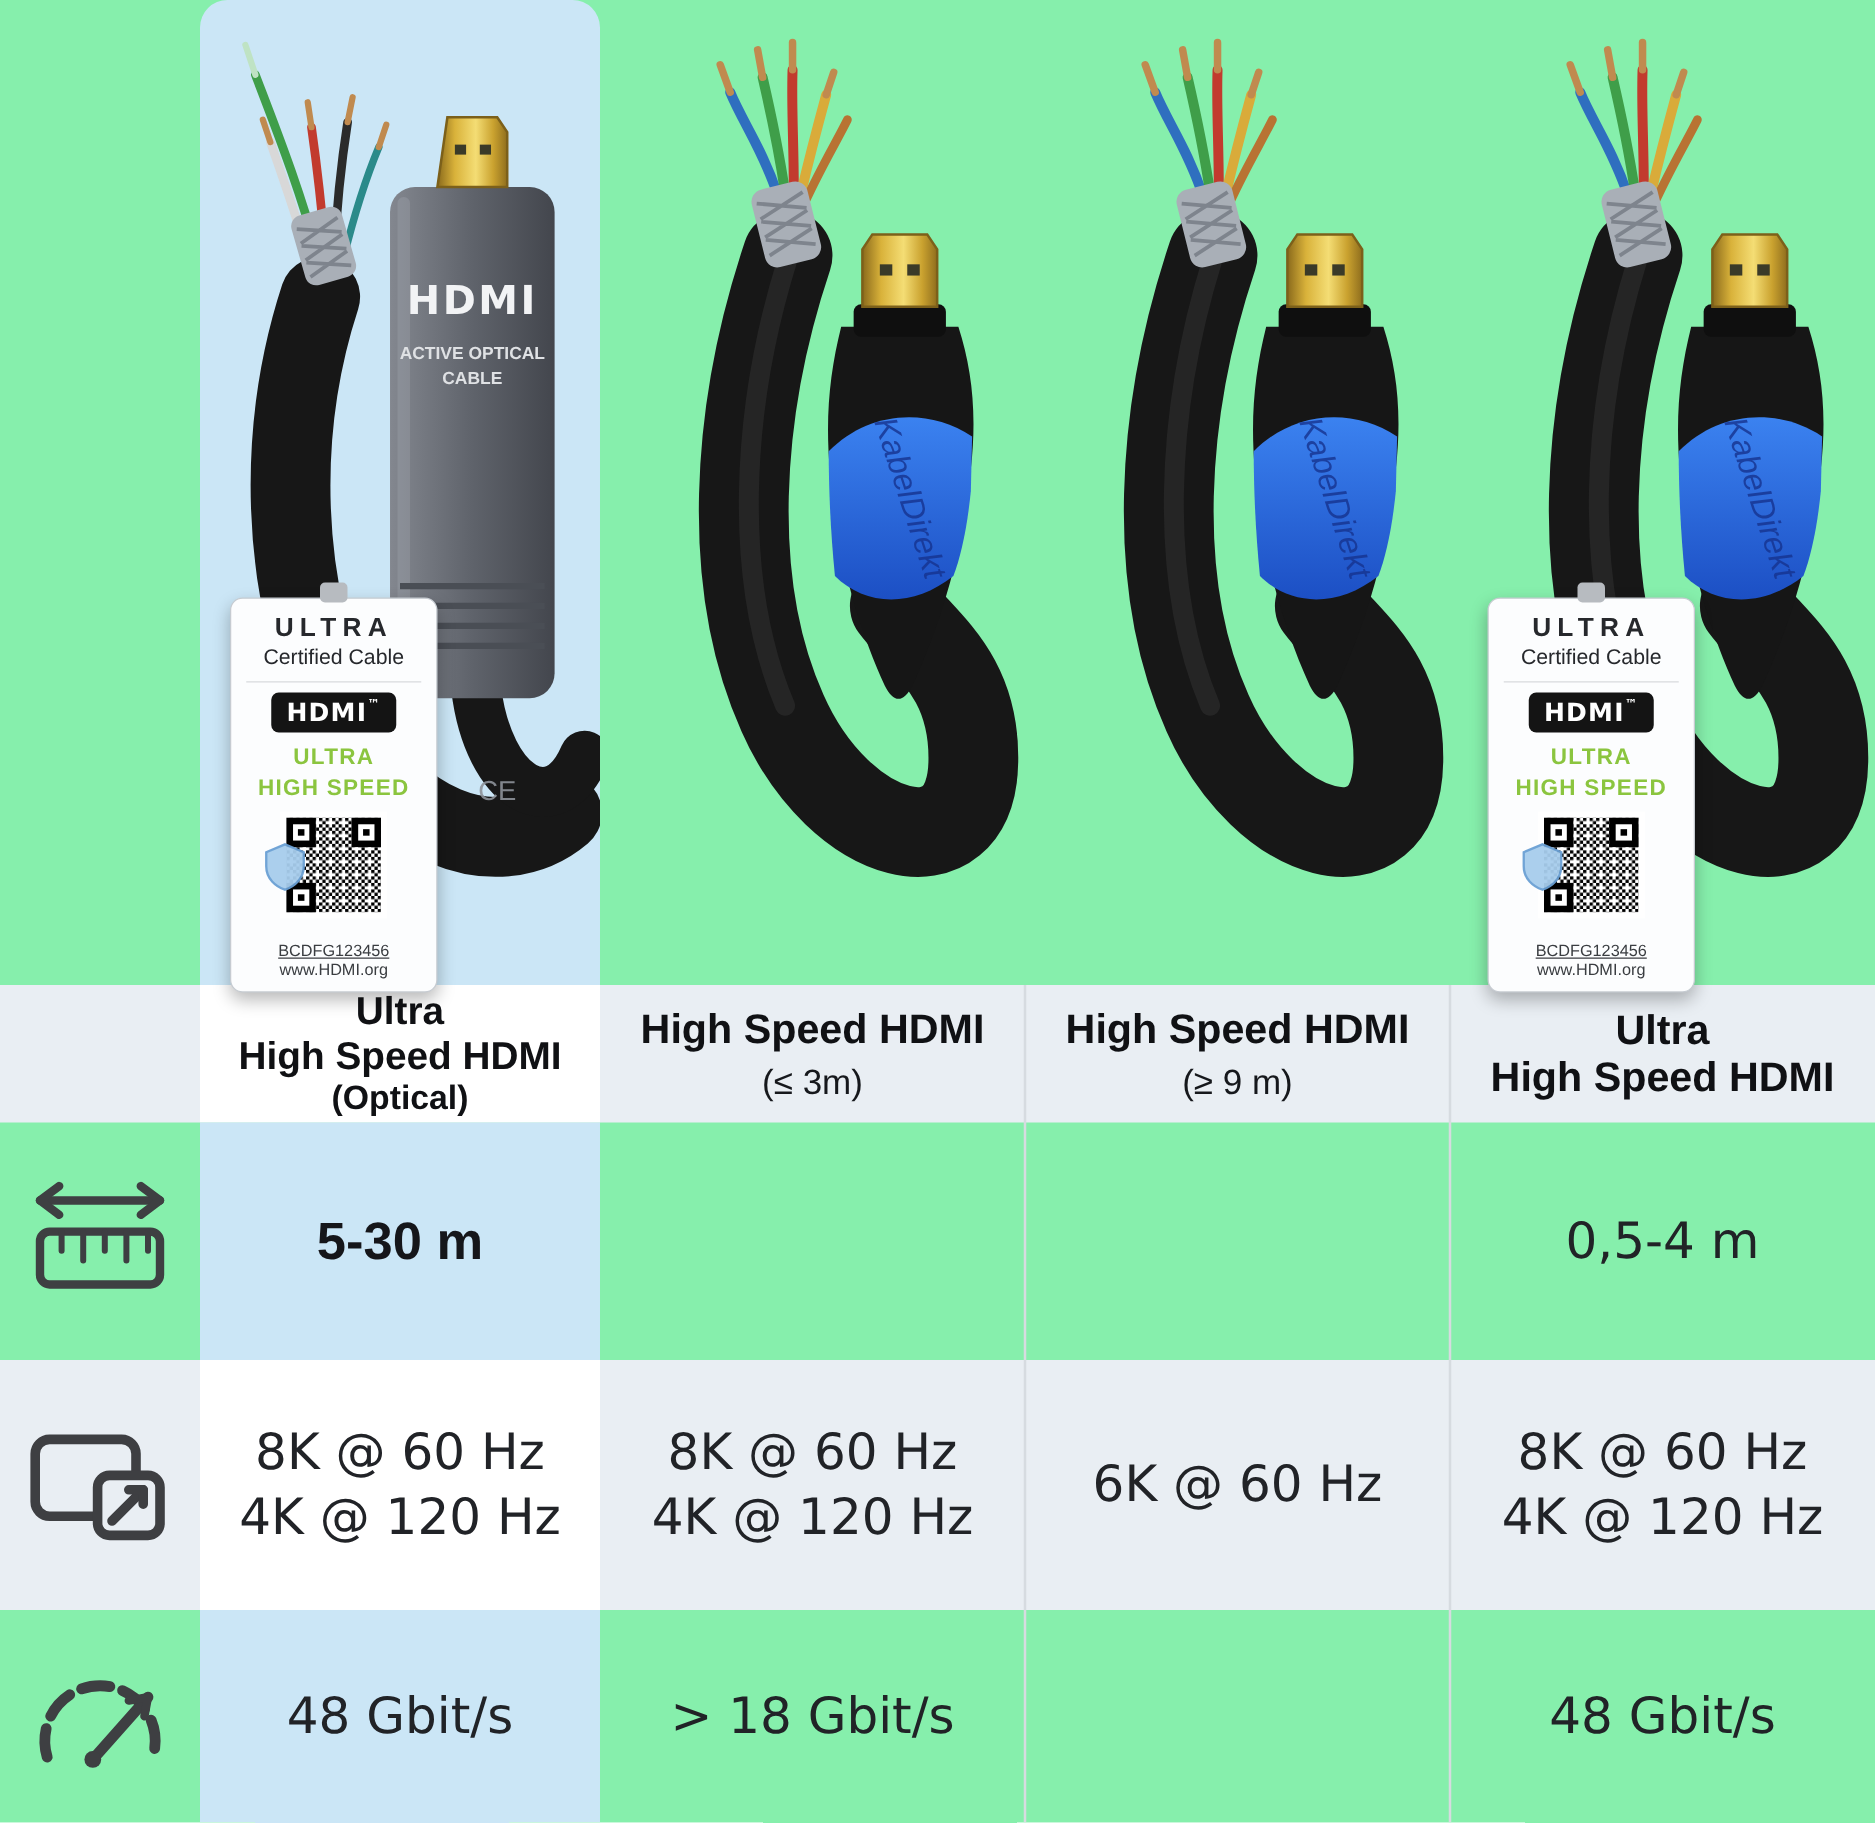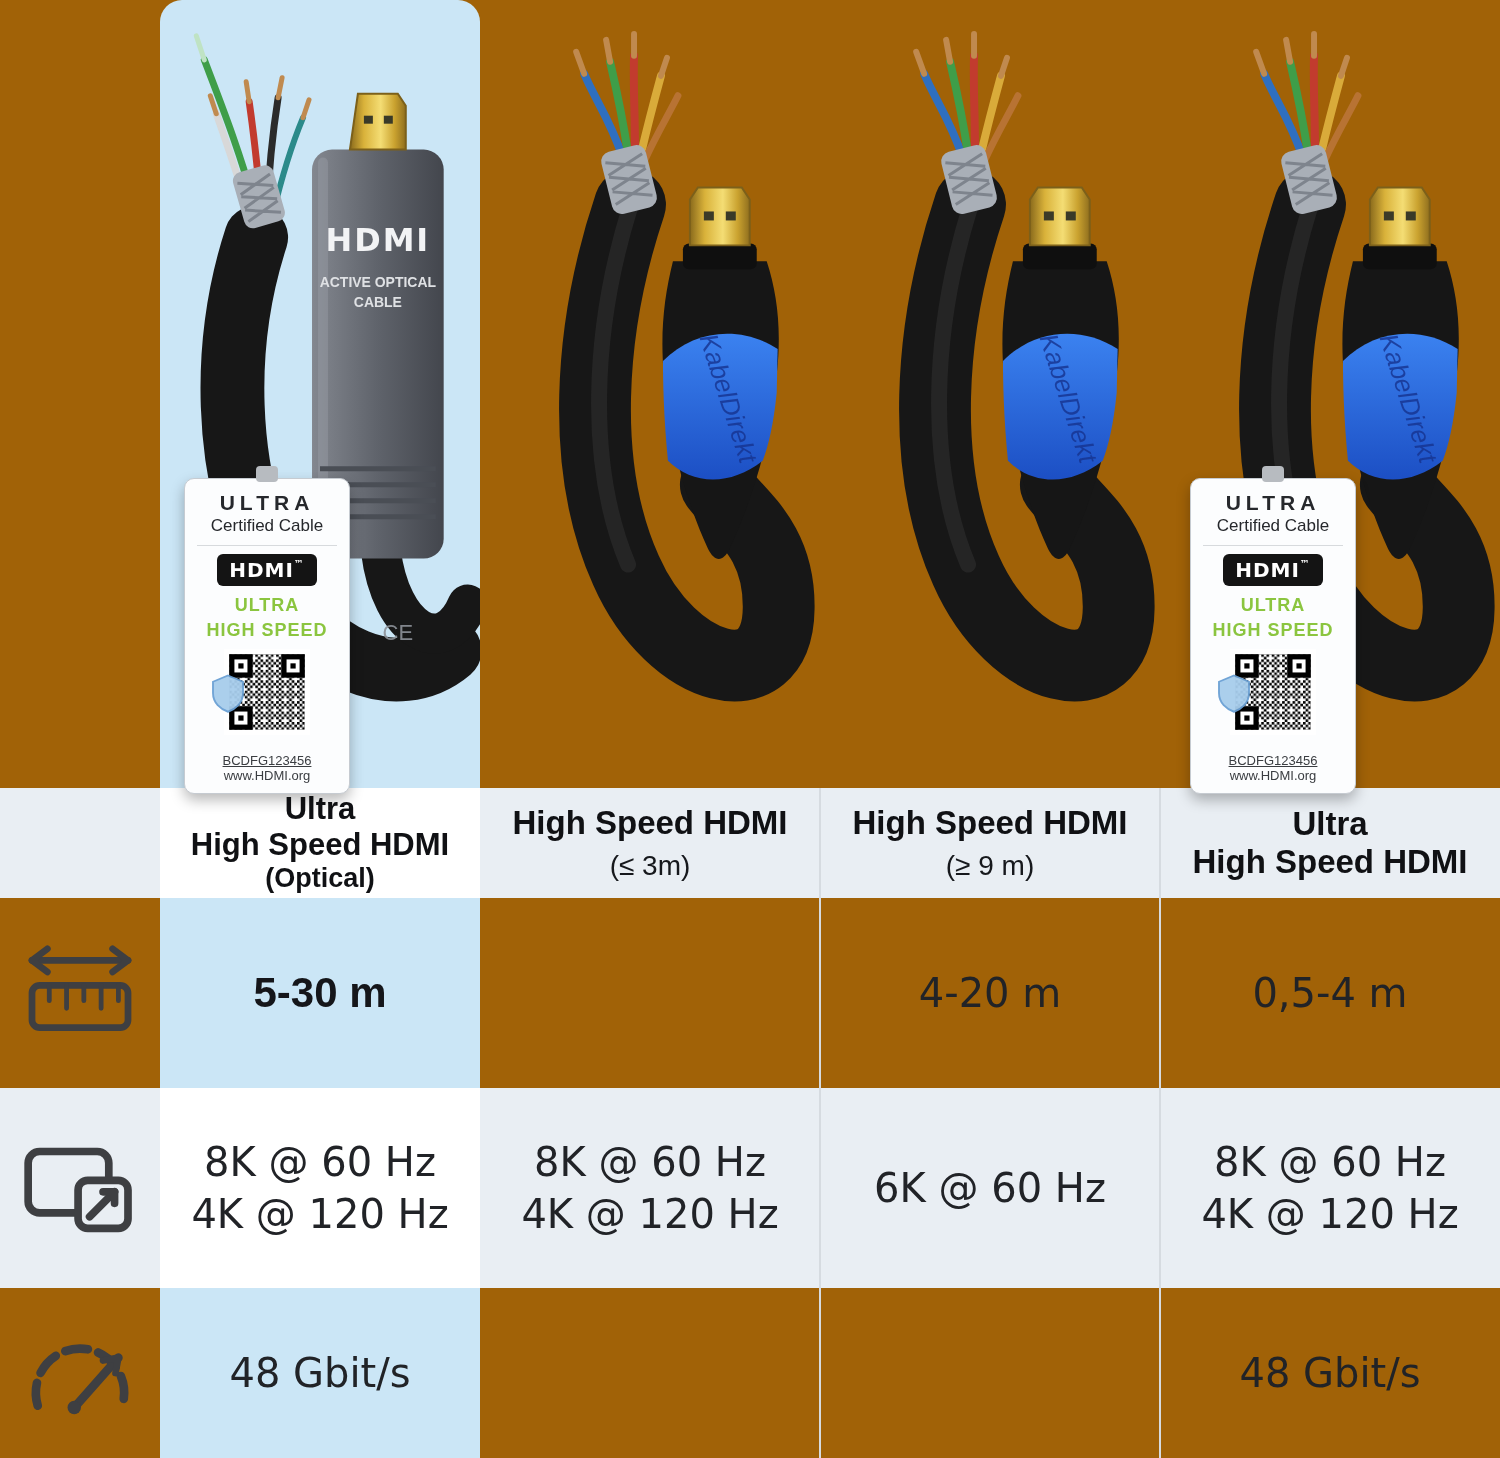--- a/index.html
+++ b/index.html
@@ -1,16 +1,16 @@
 <!DOCTYPE html>
 <html><head>
 <meta charset="utf-8">
 <style>
   html,body{margin:0;padding:0;background:#fff;}
-  .page{position:relative;width:1500px;height:1458px;background:#a16207;overflow:hidden;
+  .page{position:relative;width:1500px;height:1458px;background:#86efac;overflow:hidden;
         font-family:"Liberation Sans",sans-serif;}
   .band{position:absolute;left:0;width:1500px;background:#e9eef3;}
   .hl-seg{position:absolute;left:160px;width:320px;}
   .hl-blue{background:#cbe6f6;}
   .hl-white{background:#ffffff;}
   .hl-top{border-radius:22px 22px 0 0;}
   .vline{position:absolute;top:788px;height:670px;width:2px;background:#d6dbe0;}
   .imgwrap{position:absolute;top:0;height:788px;}
   .cell{position:absolute;display:flex;flex-direction:column;align-items:center;justify-content:center;text-align:center;}
   .hdr-main{font:700 31px/1.14 "Liberation Sans",sans-serif;color:#101114;}
@@ -269,23 +269,20 @@
     <div class="hdr-sub">(≥ 9 m)</div>
   </div>
   <div class="cell" style="left:1160px;top:788px;width:340px;height:110px">
     <div class="hdr-main hdr-big">Ultra</div>
     <div class="hdr-main hdr-big">High Speed HDMI</div>
   </div>
 
   <div class="cell" style="left:160px;top:898px;width:320px;height:190px">
     <div class="data-strong">5-30 m</div>
   </div>
-  <div class="cell" style="left:820px;top:898px;width:340px;height:190px">
-    <div class="data-line">4-20 m</div>
-  </div>
   <div class="cell" style="left:1160px;top:898px;width:340px;height:190px">
     <div class="data-line">0,5-4 m</div>
   </div>
 
   <div class="cell" style="left:160px;top:1088px;width:320px;height:200px">
     <div class="data-line">8K @ 60 Hz</div>
     <div class="data-line">4K @ 120 Hz</div>
   </div>
   <div class="cell" style="left:480px;top:1088px;width:340px;height:200px">
     <div class="data-line">8K @ 60 Hz</div>
@@ -295,17 +292,20 @@
     <div class="data-line">6K @ 60 Hz</div>
   </div>
   <div class="cell" style="left:1160px;top:1088px;width:340px;height:200px">
     <div class="data-line">8K @ 60 Hz</div>
     <div class="data-line">4K @ 120 Hz</div>
   </div>
 
   <div class="cell" style="left:160px;top:1288px;width:320px;height:170px">
     <div class="data-line">48 Gbit/s</div>
   </div>
+  <div class="cell" style="left:480px;top:1288px;width:340px;height:170px">
+    <div class="data-line">&gt; 18 Gbit/s</div>
+  </div>
   <div class="cell" style="left:1160px;top:1288px;width:340px;height:170px">
     <div class="data-line">48 Gbit/s</div>
   </div>
 
 </div>
 
 </body></html>

